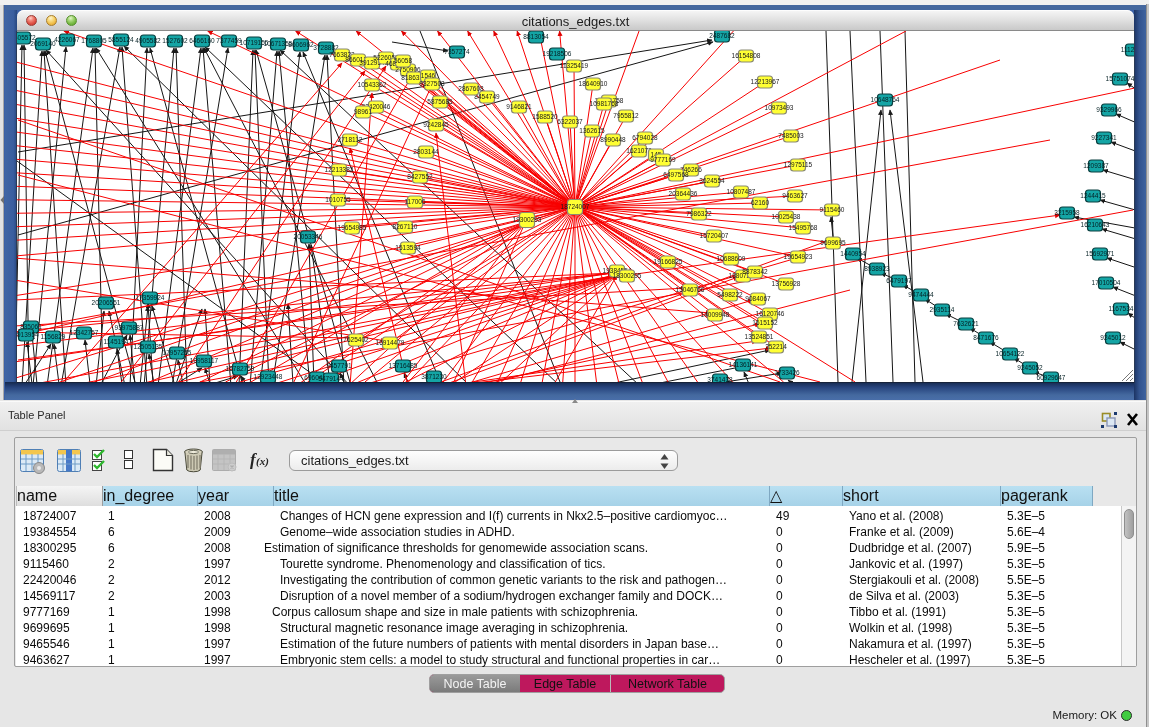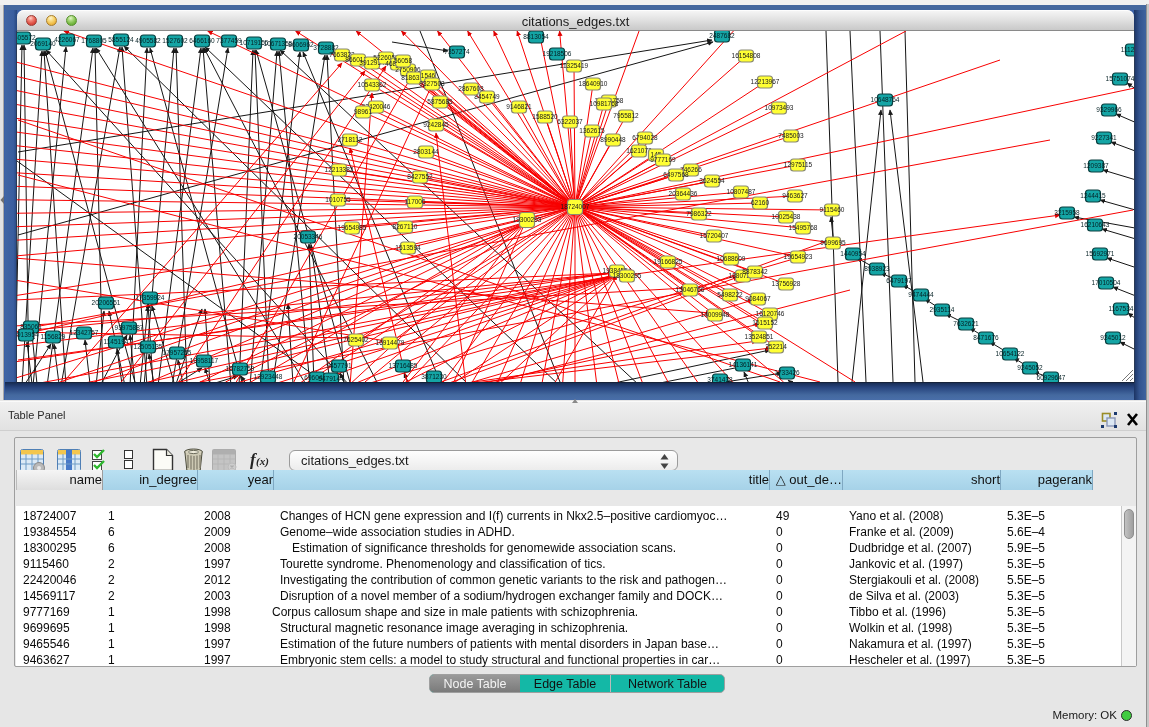--- a/index.html
+++ b/index.html
@@ -20,30 +20,30 @@
 #tl-y{left:46px;background:radial-gradient(circle at 40% 25%,#fdf3cf 0%,#f8dc84 30%,#f2c14e 60%,#d89b2c 100%);border:1px solid #a87d2a}
 #tl-g{left:66px;background:radial-gradient(circle at 40% 25%,#e2f5c8 0%,#a8d87c 30%,#7cbc48 60%,#569e28 100%);border:1px solid #568f2e}
 #canvasbox{position:absolute;left:16px;top:31px;width:1119px;height:352px;background:#fff;border-left:1px solid #2a3a55;border-right:1px solid #2a3a55;border-bottom:1px solid #16223a}
 
 #panelarea{position:absolute;left:0;top:400px;width:1149px;height:327px;background:#e6e6e6}
 #paneltitle{position:absolute;left:0;top:401px;width:1149px;height:30px;background:linear-gradient(180deg,#f0f0f0,#e2e2e2);border-top:1px solid #fafafa;border-bottom:1px solid #cfcfcf}
 #paneltitle .t{position:absolute;left:8px;top:7px;font-size:11px;color:#2a2a2a}
 #notch{position:absolute;left:572px;top:399px;width:0;height:0;border-left:3px solid transparent;border-right:3px solid transparent;border-bottom:4px solid #8a8a8a}
 #innerpanel{position:absolute;left:14px;top:437px;width:1123px;height:230px;border:1px solid #9e9e9e;border-radius:2px;background:#e8e8e8}
 #combo{position:absolute;left:289px;top:450px;width:389px;height:21px;border:1px solid #9b9b9b;border-radius:6px;background:linear-gradient(180deg,#fefefe,#ececec);font-size:13px;color:#1c1c1c;line-height:19px;padding-left:11px}
-.hc{position:absolute;top:470px;height:20px;background:linear-gradient(180deg,#b9e0f2,#a6d2e8);border-right:1px solid #7fa8c2;font-size:13px;color:#111;text-align:right;line-height:20px}
+.hc{position:absolute;top:486px;height:20px;background:linear-gradient(180deg,#b9e0f2,#a6d2e8);border-right:1px solid #7fa8c2;font-size:16px;color:#111;text-align:left;line-height:20px}
 .hg{background:linear-gradient(180deg,#f5f5f5,#dedede);border-right:1px solid #9d9d9d;border-left:1px solid #bbb}
 #tbody{position:absolute;left:16px;top:506px;width:1105px;height:160px;background:#fff}
 .tr{position:absolute;height:16px;font-size:12px;color:#0a0a0a;white-space:nowrap}
 .td{position:absolute;top:1px}
 
 #sbar{position:absolute;left:1121px;top:506px;width:15px;height:160px;background:#f4f4f4;border-left:1px solid #c9c9c9}
 #sthumb{position:absolute;left:1123.5px;top:509px;width:10px;height:30px;border-radius:5px;background:linear-gradient(90deg,#c2c2c2,#9f9f9f);border:1px solid #8e8e8e}
 
-#tabs{position:absolute;left:429px;top:674px;height:19px;border:1px solid #9f9f9f;border-radius:5px;background:#14b8a6;overflow:hidden}
+#tabs{position:absolute;left:429px;top:674px;height:19px;border:1px solid #9f9f9f;border-radius:5px;background:#be185d;overflow:hidden}
 .tab{float:left;height:19px;font-size:12.5px;text-align:center;line-height:18px;color:#111}
 #tab1{width:90px;background:linear-gradient(180deg,#9a9a9a,#777);color:#f4f4f4}
 #tab2{width:91px;border-right:1px solid #bbb}
 #tab3{width:113px}
 
 #mem{position:absolute;right:32px;top:709px;font-size:11.5px;color:#1a1a1a}
 #memdot{position:absolute;left:1121px;top:710px;width:11px;height:11px;border-radius:50%;background:#3fcc3f;border:1.5px solid #2b2b2b}
 
 #redge{position:absolute;left:1146px;top:4px;width:3px;height:723px;background:#c6c6c6;border-left:1.5px solid #8f8f8f}
 .ticon{position:absolute;top:412px}
@@ -737,21 +737,21 @@
         <span class="td" style="left:188px">2009</span>
         <span class="td" style="left:264px">Genome–wide association studies in ADHD.</span>
         <span class="td" style="left:760px">0</span>
         <span class="td" style="left:833px">Franke et al. (2009)</span>
         <span class="td" style="left:991px">5.6E–4</span>
       </div>
 <div class="tr" style="left:0;top:34px;width:1105px">
         <span class="td" style="left:7px">18300295</span>
         <span class="td" style="left:92px">6</span>
         <span class="td" style="left:188px">2008</span>
-        <span class="td" style="left:276px">Estimation of significance thresholds for genomewide association scans.</span>
+        <span class="td" style="left:248px">Estimation of significance thresholds for genomewide association scans.</span>
         <span class="td" style="left:760px">0</span>
         <span class="td" style="left:833px">Dudbridge et al. (2007)</span>
         <span class="td" style="left:991px">5.9E–5</span>
       </div>
 <div class="tr" style="left:0;top:50px;width:1105px">
         <span class="td" style="left:7px">9115460</span>
         <span class="td" style="left:92px">2</span>
         <span class="td" style="left:188px">1997</span>
         <span class="td" style="left:264px">Tourette syndrome. Phenomenology and classification of tics.</span>
         <span class="td" style="left:760px">0</span>
@@ -775,21 +775,21 @@
         <span class="td" style="left:760px">0</span>
         <span class="td" style="left:833px">de Silva et al. (2003)</span>
         <span class="td" style="left:991px">5.3E–5</span>
       </div>
 <div class="tr" style="left:0;top:98px;width:1105px">
         <span class="td" style="left:7px">9777169</span>
         <span class="td" style="left:92px">1</span>
         <span class="td" style="left:188px">1998</span>
         <span class="td" style="left:256px">Corpus callosum shape and size in male patients with schizophrenia.</span>
         <span class="td" style="left:760px">0</span>
-        <span class="td" style="left:833px">Tibbo et al. (1996)</span>
+        <span class="td" style="left:833px">Tibbo et al. (1991)</span>
         <span class="td" style="left:991px">5.3E–5</span>
       </div>
 <div class="tr" style="left:0;top:114px;width:1105px">
         <span class="td" style="left:7px">9699695</span>
         <span class="td" style="left:92px">1</span>
         <span class="td" style="left:188px">1998</span>
         <span class="td" style="left:264px">Structural magnetic resonance image averaging in schizophrenia.</span>
         <span class="td" style="left:760px">0</span>
         <span class="td" style="left:833px">Wolkin et al. (1998)</span>
         <span class="td" style="left:991px">5.3E–5</span>

